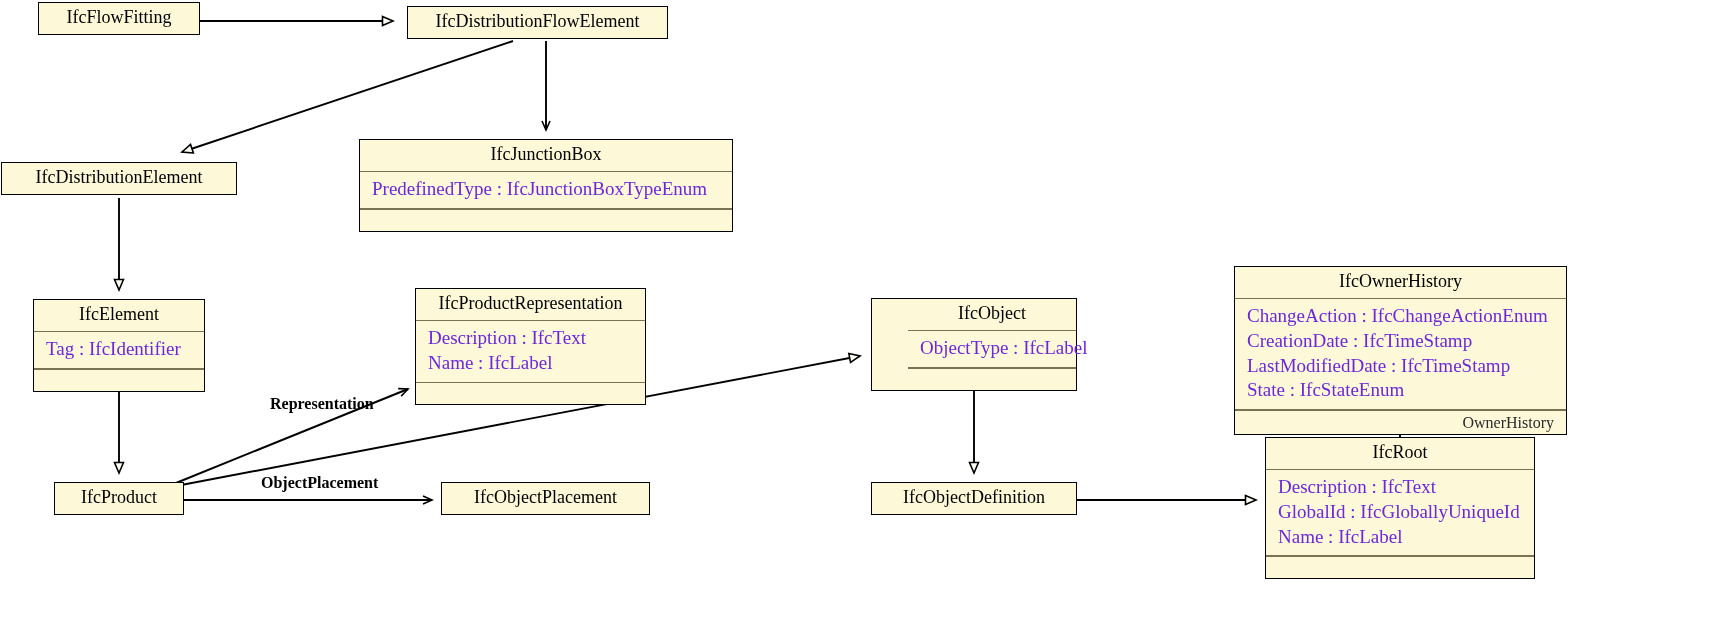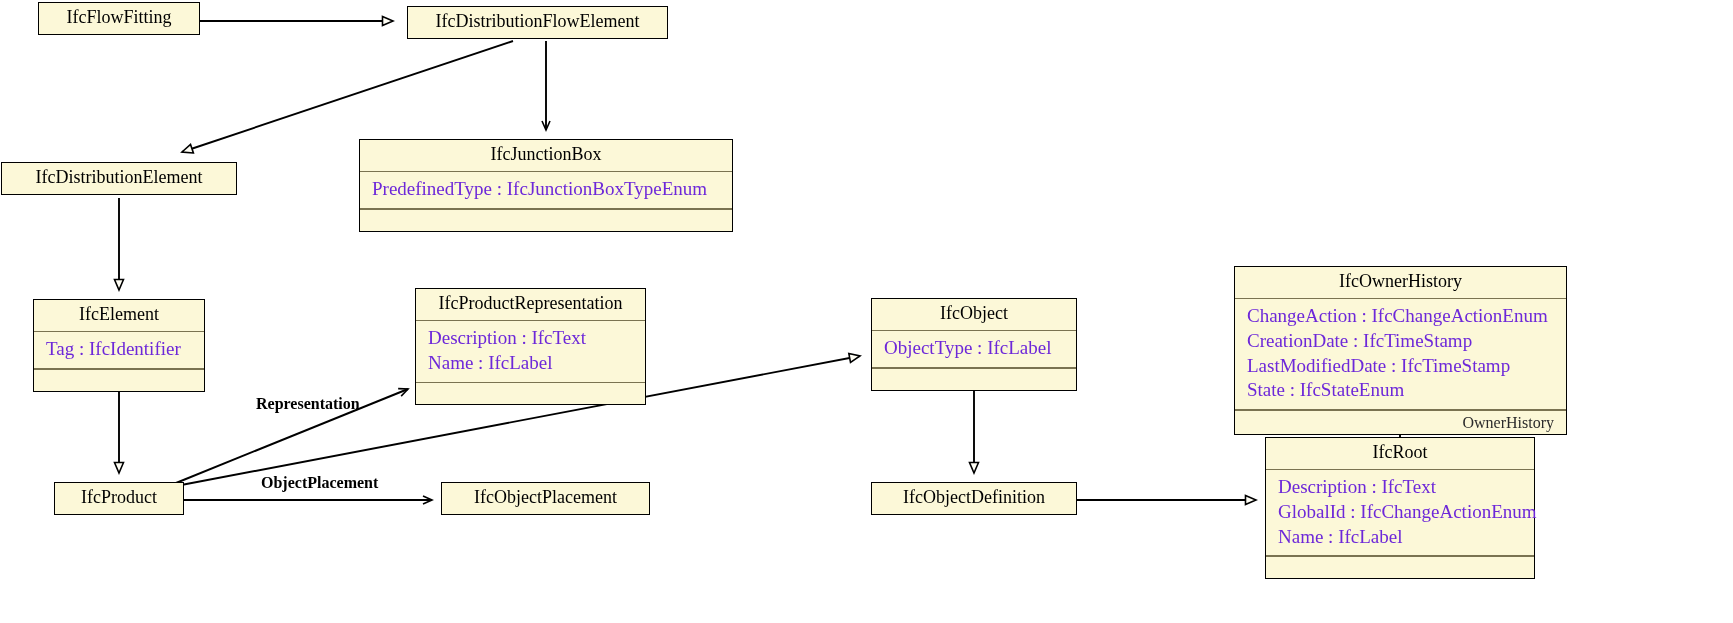--- a/index.html
+++ b/index.html
@@ -173,21 +173,21 @@
     <div class="uml-name">IfcProductRepresentation</div>
     <div class="uml-sep"></div>
     <div class="uml-attrs">
       <span class="uml-attr-line">Description : IfcText</span>
       <span class="uml-attr-line">Name : IfcLabel</span>
     </div>
     <div class="uml-sep"></div>
     <div class="uml-ops"></div>
   </div>
 
-  <div class="uml-class" style="left:871px; top:298px; width:206px;">
+  <div class="uml-class" style="left:871px; top:298px; width:206px;padding-left:36px;">
     <div class="uml-name">IfcObject</div>
     <div class="uml-sep"></div>
     <div class="uml-attrs">
       <span class="uml-attr-line">ObjectType : IfcLabel</span>
     </div>
     <div class="uml-sep"></div>
     <div class="uml-ops"></div>
   </div>
 
   <div class="uml-class" style="left:1234px; top:266px; width:333px;">
@@ -215,24 +215,24 @@
 
   <div class="uml-class" style="left:871px; top:482px; width:206px;">
     <div class="uml-name">IfcObjectDefinition</div>
   </div>
 
   <div class="uml-class" style="left:1265px; top:437px; width:270px;">
     <div class="uml-name">IfcRoot</div>
     <div class="uml-sep"></div>
     <div class="uml-attrs">
       <span class="uml-attr-line">Description : IfcText</span>
-      <span class="uml-attr-line">GlobalId : IfcChangeActionEnum</span>
+      <span class="uml-attr-line">GlobalId : IfcGloballyUniqueId</span>
       <span class="uml-attr-line">Name : IfcLabel</span>
     </div>
     <div class="uml-sep"></div>
     <div class="uml-ops"></div>
   </div>
 
-  <div class="edge-label" style="left:256px; top:395px;">Representation</div>
+  <div class="edge-label" style="left:270px; top:395px;">Representation</div>
 
   <div class="edge-label" style="left:261px; top:474px;">ObjectPlacement</div>
 
 </div>
 
 </body></html>

